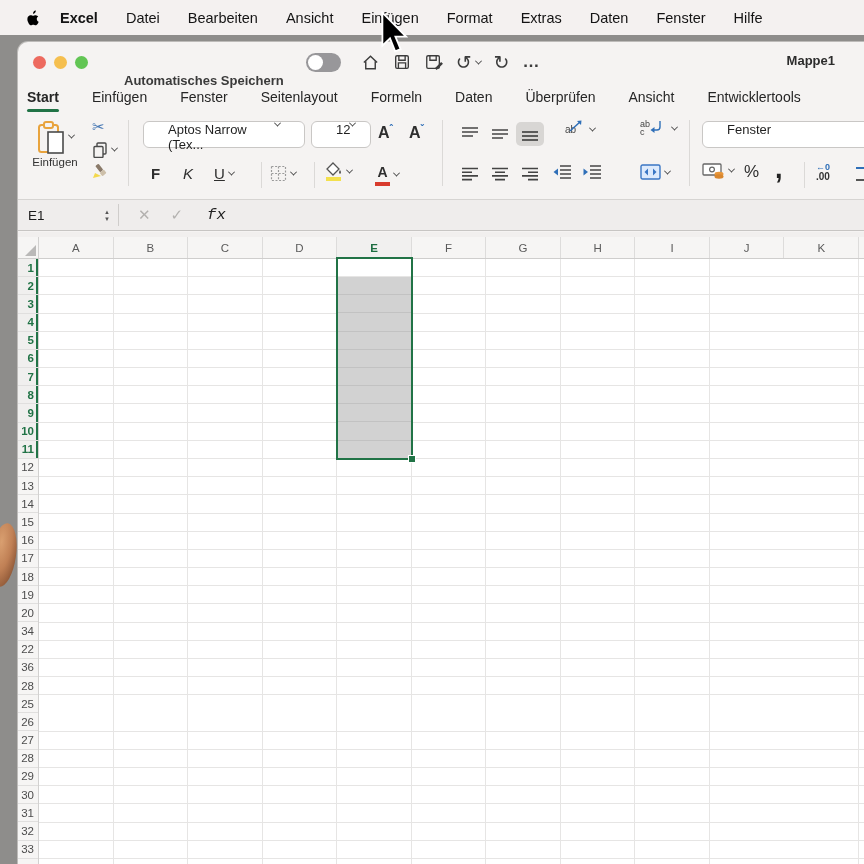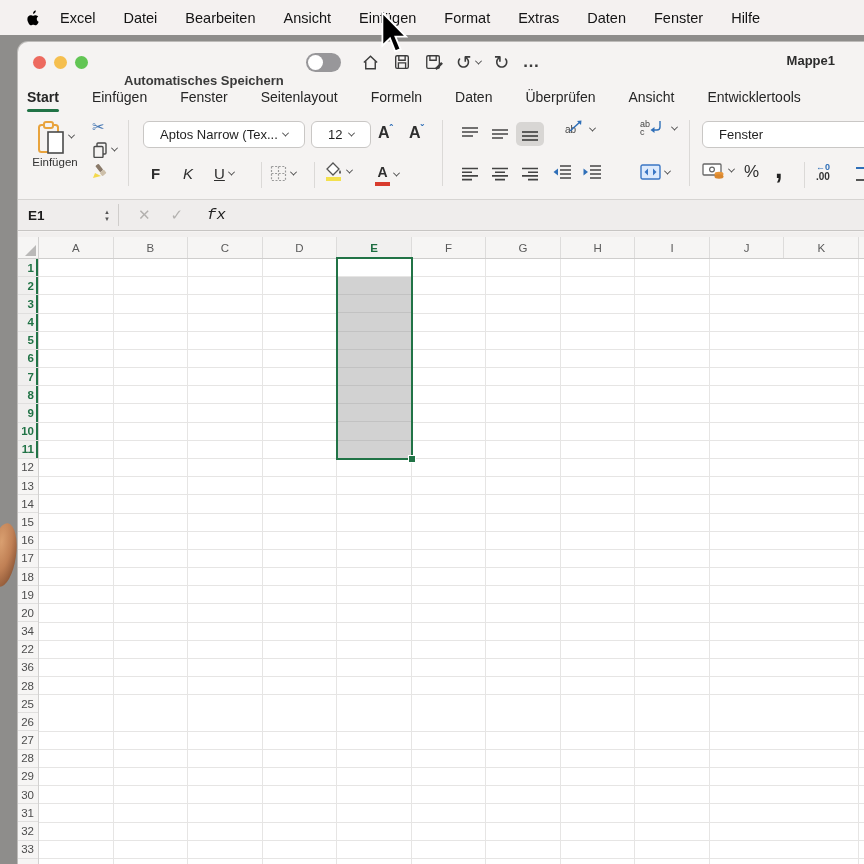--- a/index.html
+++ b/index.html
@@ -4,21 +4,21 @@
 <style>
   * { margin:0; padding:0; box-sizing:border-box; }
   html,body { width:864px; height:864px; overflow:hidden; }
   body { font-family:"Liberation Sans", sans-serif; background:#8e8d8b; position:relative; }
 
   
   .menubar { position:absolute; left:0; top:0; width:864px; height:35px; background:#f4f1f0;
              display:flex; align-items:center; padding-left:26px; font-size:14.5px; color:#141414; z-index:3; }
   .menubar .apple { margin-right:6px; display:flex; align-items:center; }
   .menubar .mitem { padding:0 14px; font-weight:500; }
-  .menubar .mitem.app { font-weight:400; }
+  .menubar .mitem.app { font-weight:700; }
 
   
   .window { position:absolute; left:18px; top:42px; width:846px; height:822px;
             background:#f5f3f2; border-radius:10px 0 0 0; box-shadow:0 0 0 1px #bdbbb9; overflow:hidden; z-index:2; }
 
   
   .titlebar { position:absolute; left:0; top:0; width:100%; height:40px; display:flex; align-items:center; }
   .lights { display:flex; gap:8px; padding-left:15px; }
   .light { width:13px; height:13px; border-radius:50%; }
   .autosave { margin-left:36px; font-size:13px; font-weight:600; color:#3a3a3a;margin-top:36px; }
@@ -34,38 +34,38 @@
              padding-left:9px; align-items:center; font-size:14px; color:#262626; }
   .rtab { position:relative; padding:4px 0; font-weight:500; white-space:nowrap; }
   .rtab.active { font-weight:700; }
   .rtab.active::after { content:""; position:absolute; left:0; right:0; bottom:-3px; height:3px; background:#217346; border-radius:2px; }
 
   
   .ribbon { position:absolute; left:0; top:70px; width:100%; height:88px; border-bottom:1px solid #d6d4d2; }
   .abs { position:absolute; }
   .vdiv { position:absolute; top:8px; height:66px; width:1px; background:#dbd9d7; }
   .box { background:#fff; border:1px solid #c9c7c5; border-radius:6px; height:27px; display:flex;
-         align-items:center; padding:0 16px; font-size:13px; color:#1f1f1f; }
+         align-items:flex-start; padding:0 24px; font-size:13px; color:#1f1f1f; }
   .chev { width:7px; height:7px; border-right:1.6px solid #4a4a4a; border-bottom:1.6px solid #4a4a4a;
           transform:rotate(45deg) translate(-1px,-1px); display:inline-block; flex:none; }
   .chev.sm { width:5px; height:5px; }
   .icnbtn { display:flex; align-items:center; gap:4px; }
   .fkU { font-size:15px; color:#2e2e2e; }
   .paste-label { font-size:11.5px; color:#333; }
   .ubar { display:block; height:4px; width:15px; margin-top:1px; }
   .alignbtn { width:28px; height:24px; display:flex; align-items:center; justify-content:center; border-radius:5px; }
   .alignbtn.selected { background:#d8d6d4; }
   .stack2 { display:flex; flex-direction:column; align-items:flex-start; line-height:1; }
   .decitop { font-size:9px; color:#2f6fb8; font-weight:700; }
   .decibot { font-size:10px; color:#333; font-weight:600; }
 
   
   .formulabar { position:absolute; left:0; top:158px; width:100%; height:31px; background:#efedec;
                 border-bottom:1px solid #c7c5c3; display:flex; align-items:center; }
-  .namebox { width:86px; padding-left:10px; font-size:13.5px; color:#1c1c1c;font-weight:bold; }
+  .namebox { width:86px; padding-left:10px; font-size:13.5px; color:#1c1c1c; }
   .spinner { display:flex; flex-direction:column; gap:1px; margin-right:8px; color:#555; }
   .spinner span { font-size:6px; line-height:6px; }
   .fb-div { width:1px; height:22px; background:#cfcdcb; margin-right:9px; }
   .fb-x { color:#b3b1af; font-size:15px; margin:0 10px; }
   .fb-check { color:#b3b1af; font-size:15px; margin:0 10px; }
   .fb-fx { font-family:Liberation Mono, monospace; font-style:italic; font-size:15.5px; color:#222; margin-left:14px; }
 
   
   .spacer { position:absolute; left:0; top:190px; width:100%; height:5px; background:#f1efee; }
 

